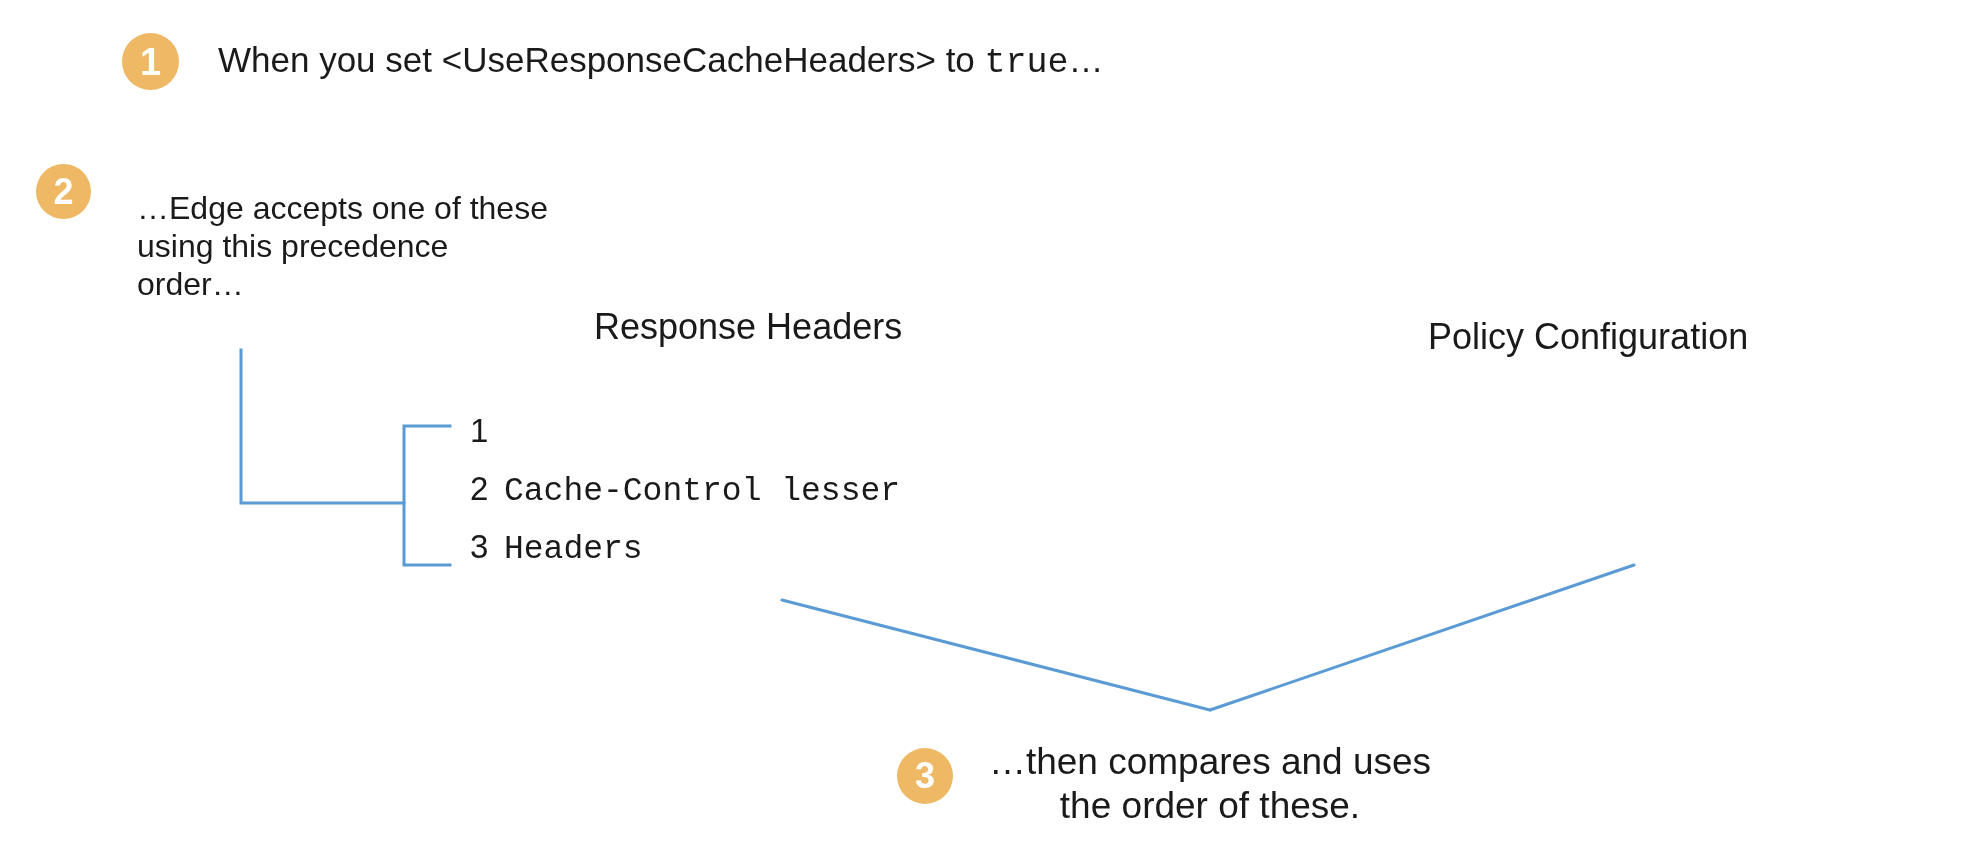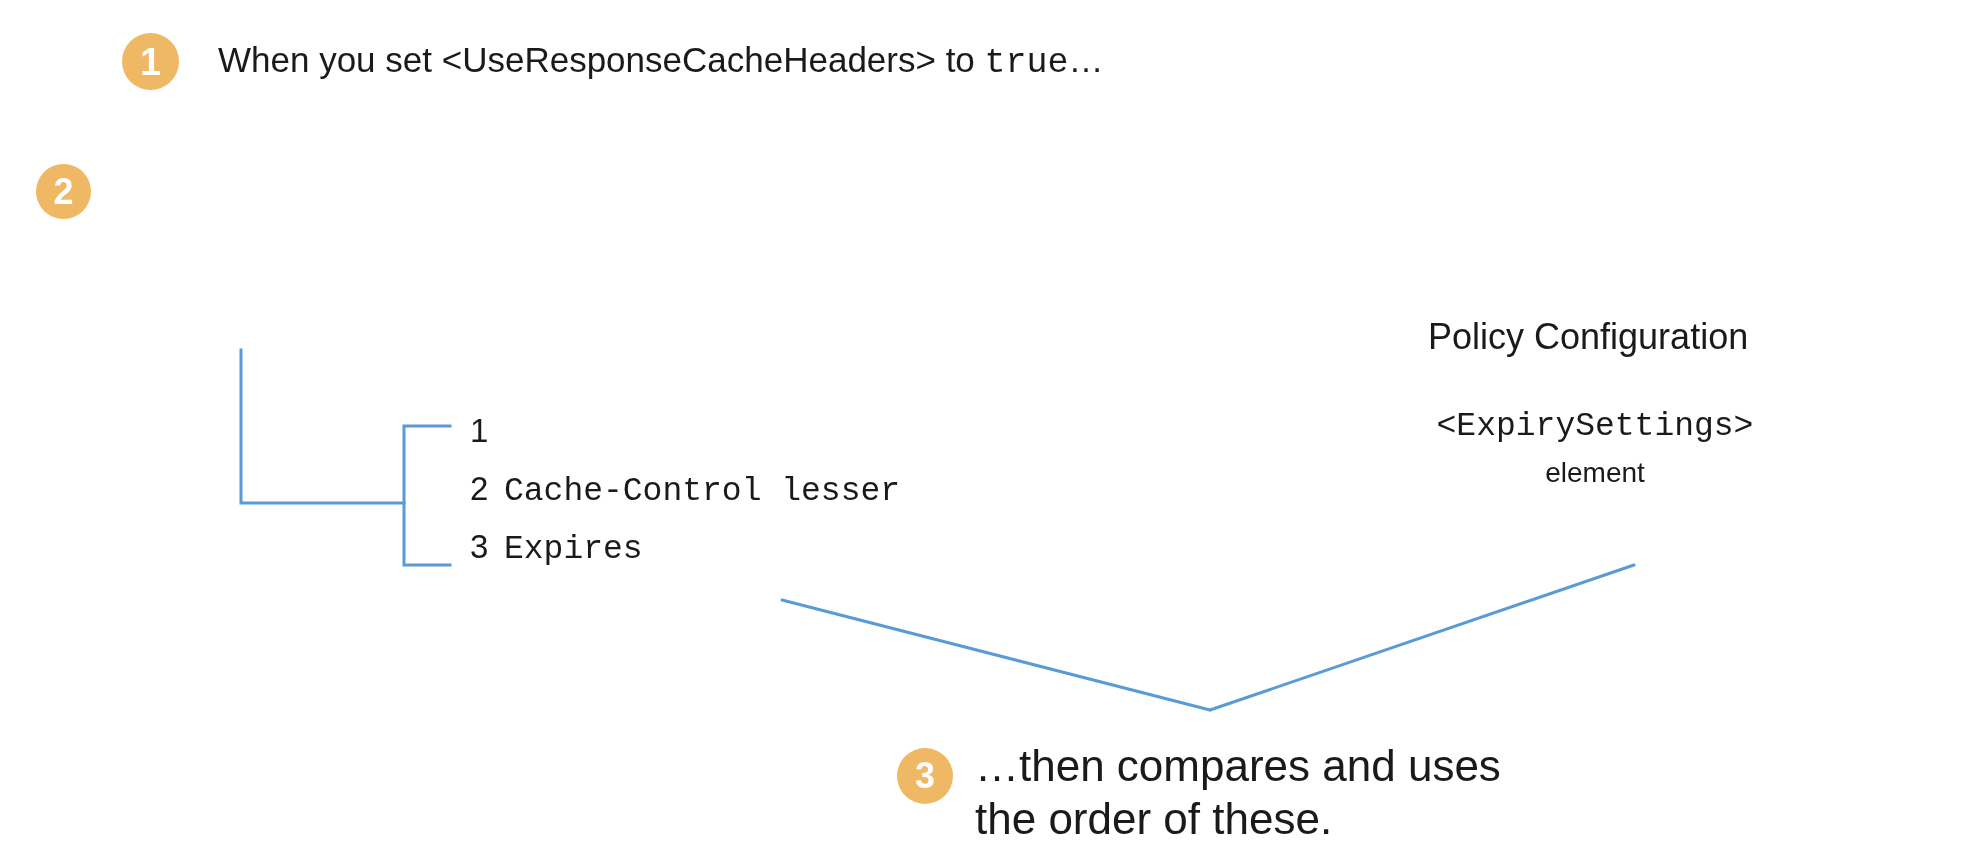--- a/index.html
+++ b/index.html
@@ -128,22 +128,22 @@
     font-size: 28px;
     font-family: "Liberation Sans", sans-serif;
   }
 
   
   .step3-text {
     position: absolute;
     left: 975px;
     top: 740px;
     width: 470px;
-    text-align: left;
-    font-size: 44px;
+    text-align: center;
+    font-size: 37px;
     line-height: 1.2;
   }
   .step3-text div { white-space: nowrap; }
 </style>
 </head>
 <body>
 
 <div id="canvas">
 
   <svg class="connectors" viewBox="0 0 1966 858" width="1966" height="858" xmlns="http://www.w3.org/2000/svg">
@@ -155,41 +155,43 @@
     <path d="M 782 600 L 1210 710" fill="none" stroke="#5B9BD5" stroke-width="3" stroke-linecap="round"></path>
     <path d="M 1210 710 L 1634 565" fill="none" stroke="#5B9BD5" stroke-width="3" stroke-linecap="round"></path>
   </svg>
 
   <div class="badge" id="badge-1">1</div>
   <div class="step1-text">
     <span>When you set &lt;UseResponseCacheHeaders&gt; to </span><span class="mono">true</span><span>…</span>
   </div>
 
   <div class="badge" id="badge-2">2</div>
+  <div class="step2-text">
+    <div>…Edge accepts one of these</div>
+    <div>using this precedence</div>
+    <div>order…</div>
+  </div>
 
+  <div class="col-header" id="header-response">Response Headers</div>
   <div class="col-header" id="header-policy">Policy Configuration</div>
 
   <div class="prec-list">
     <div class="prec-row">
       <span class="prec-num">1</span>
     </div>
     <div class="prec-row">
       <span class="prec-num">2</span>
       <span class="prec-val">Cache-Control lesser</span>
     </div>
     <div class="prec-row">
       <span class="prec-num">3</span>
-      <span class="prec-val">Expires</span>
+      <span class="prec-val">Headers</span>
     </div>
   </div>
 
-  <div class="policy-block">
-    <div class="policy-elem-name">&lt;ExpirySettings&gt;</div>
-    <div class="policy-elem-word">element</div>
-  </div>
 
   <div class="badge" id="badge-3">3</div>
   <div class="step3-text">
     <div>…then compares and uses</div>
     <div>the order of these.</div>
   </div>
 
 </div>
 
 </body></html>

